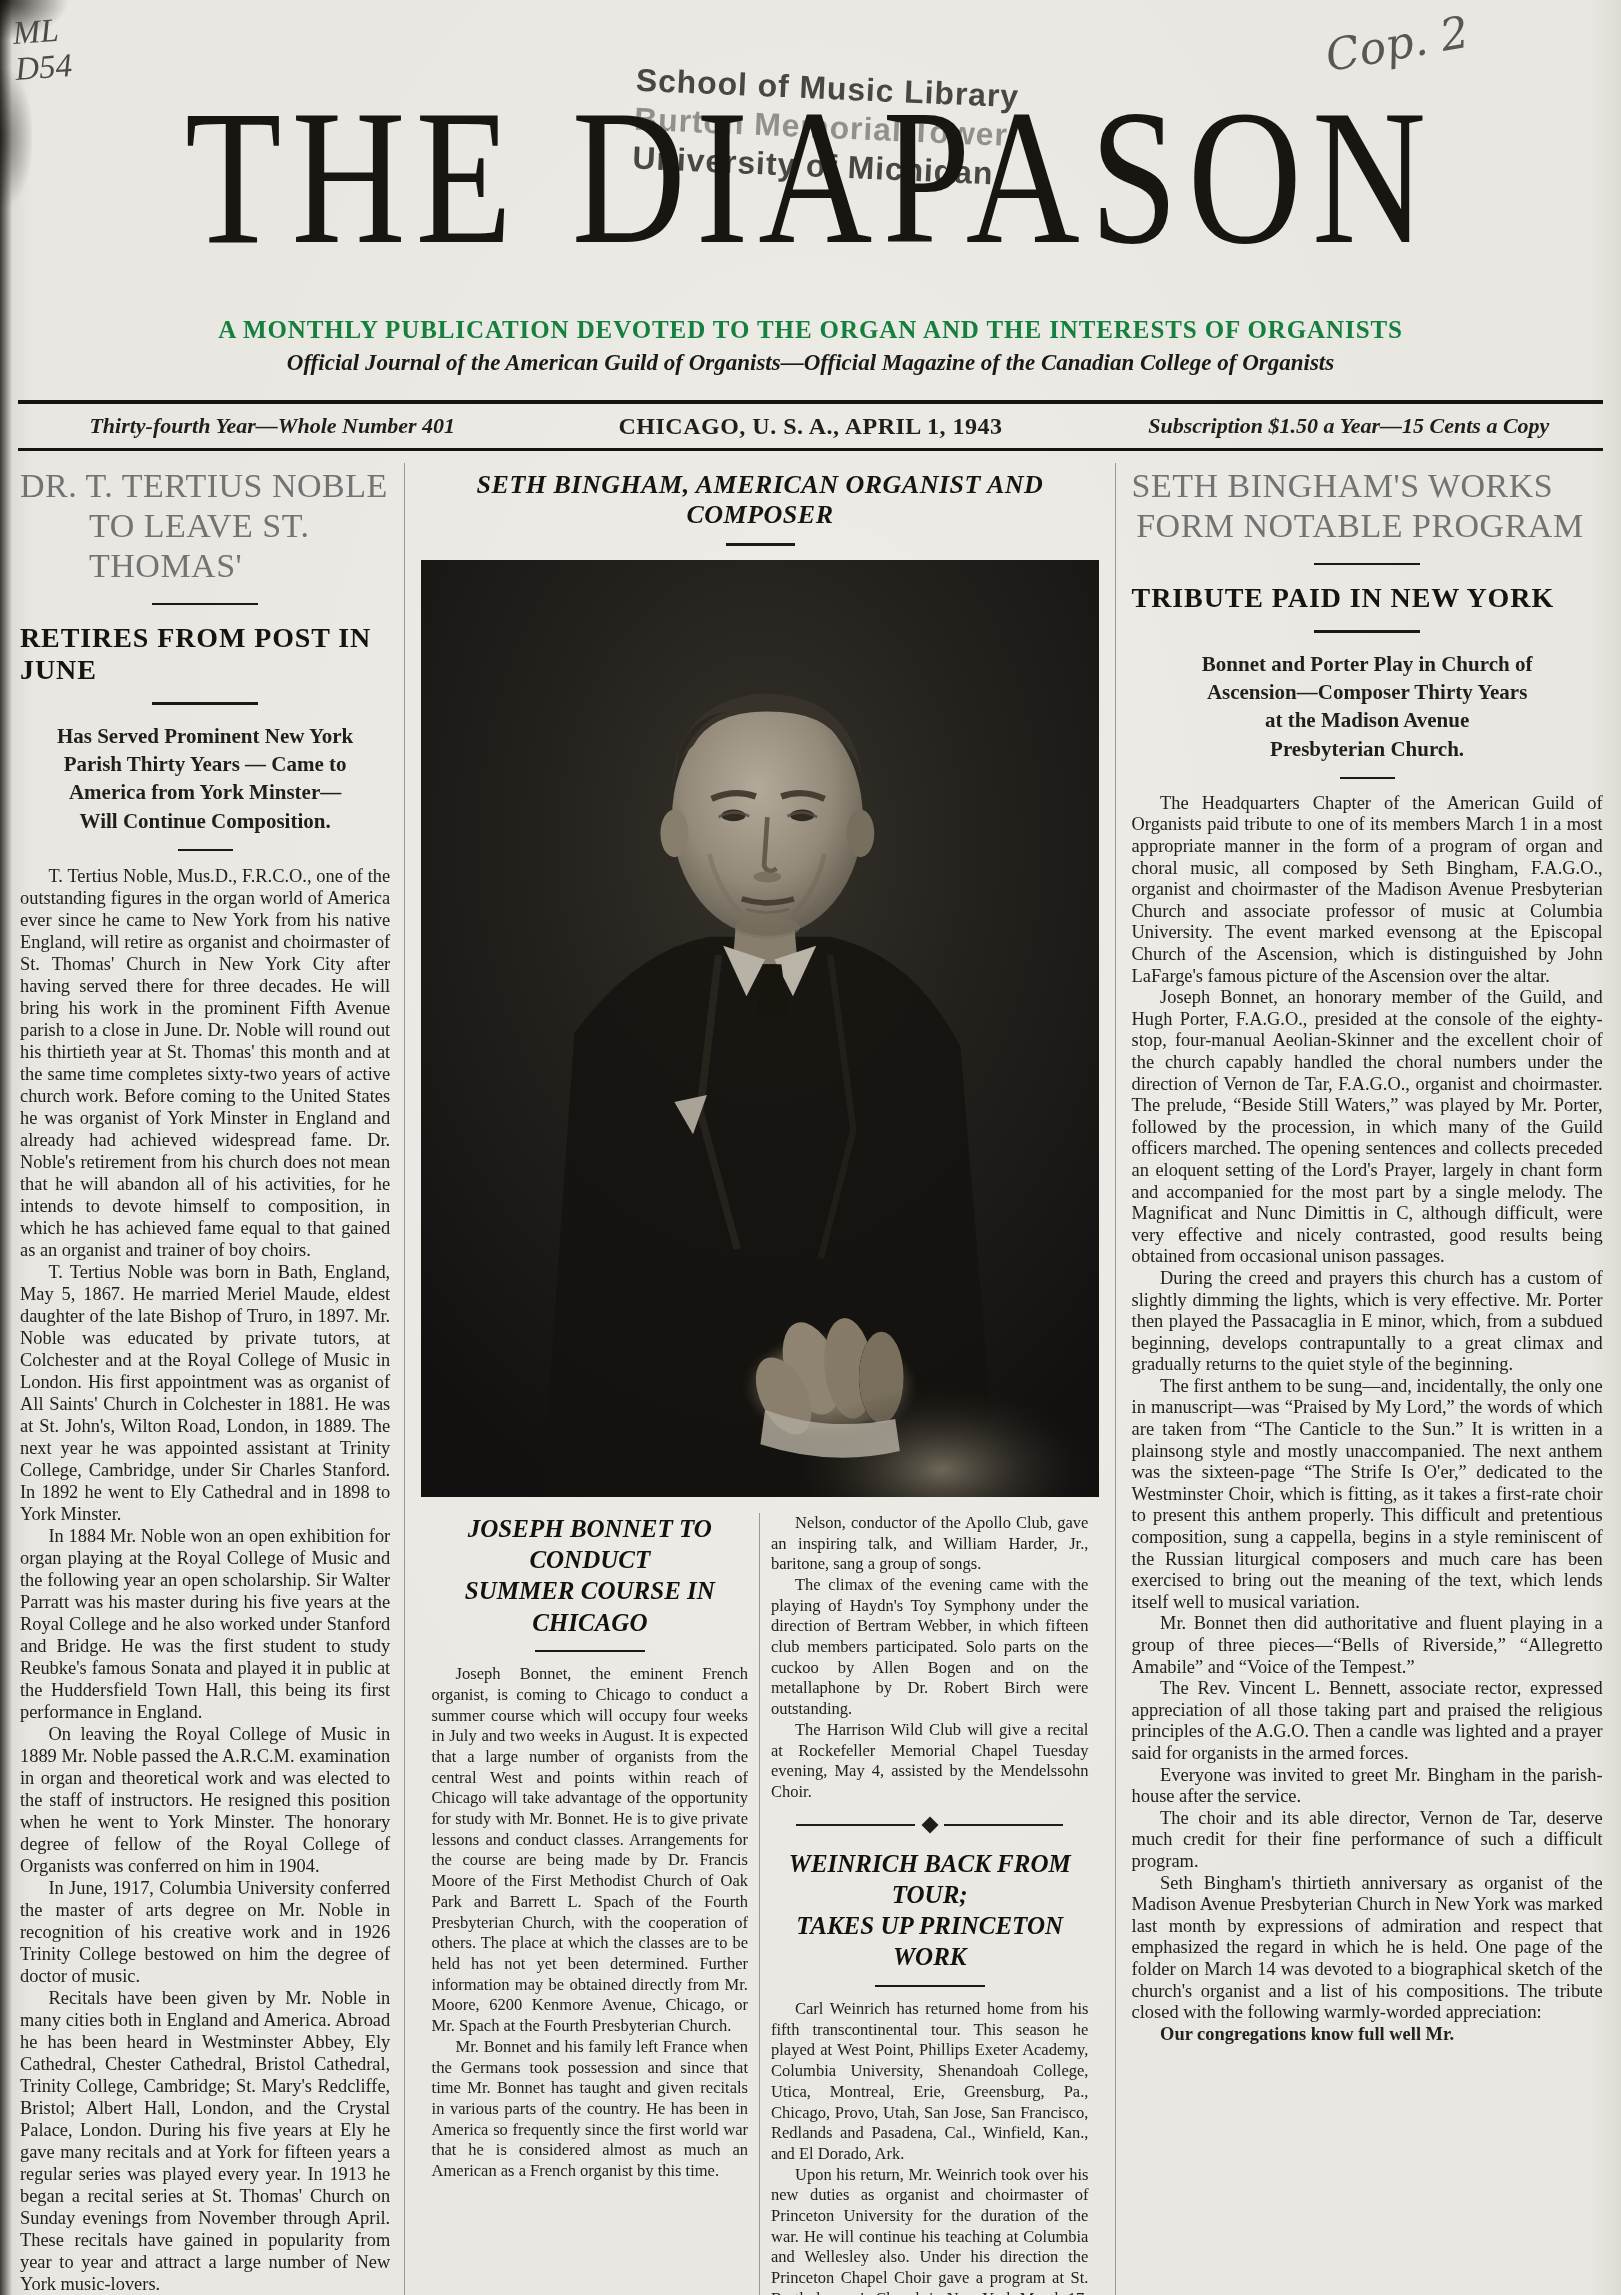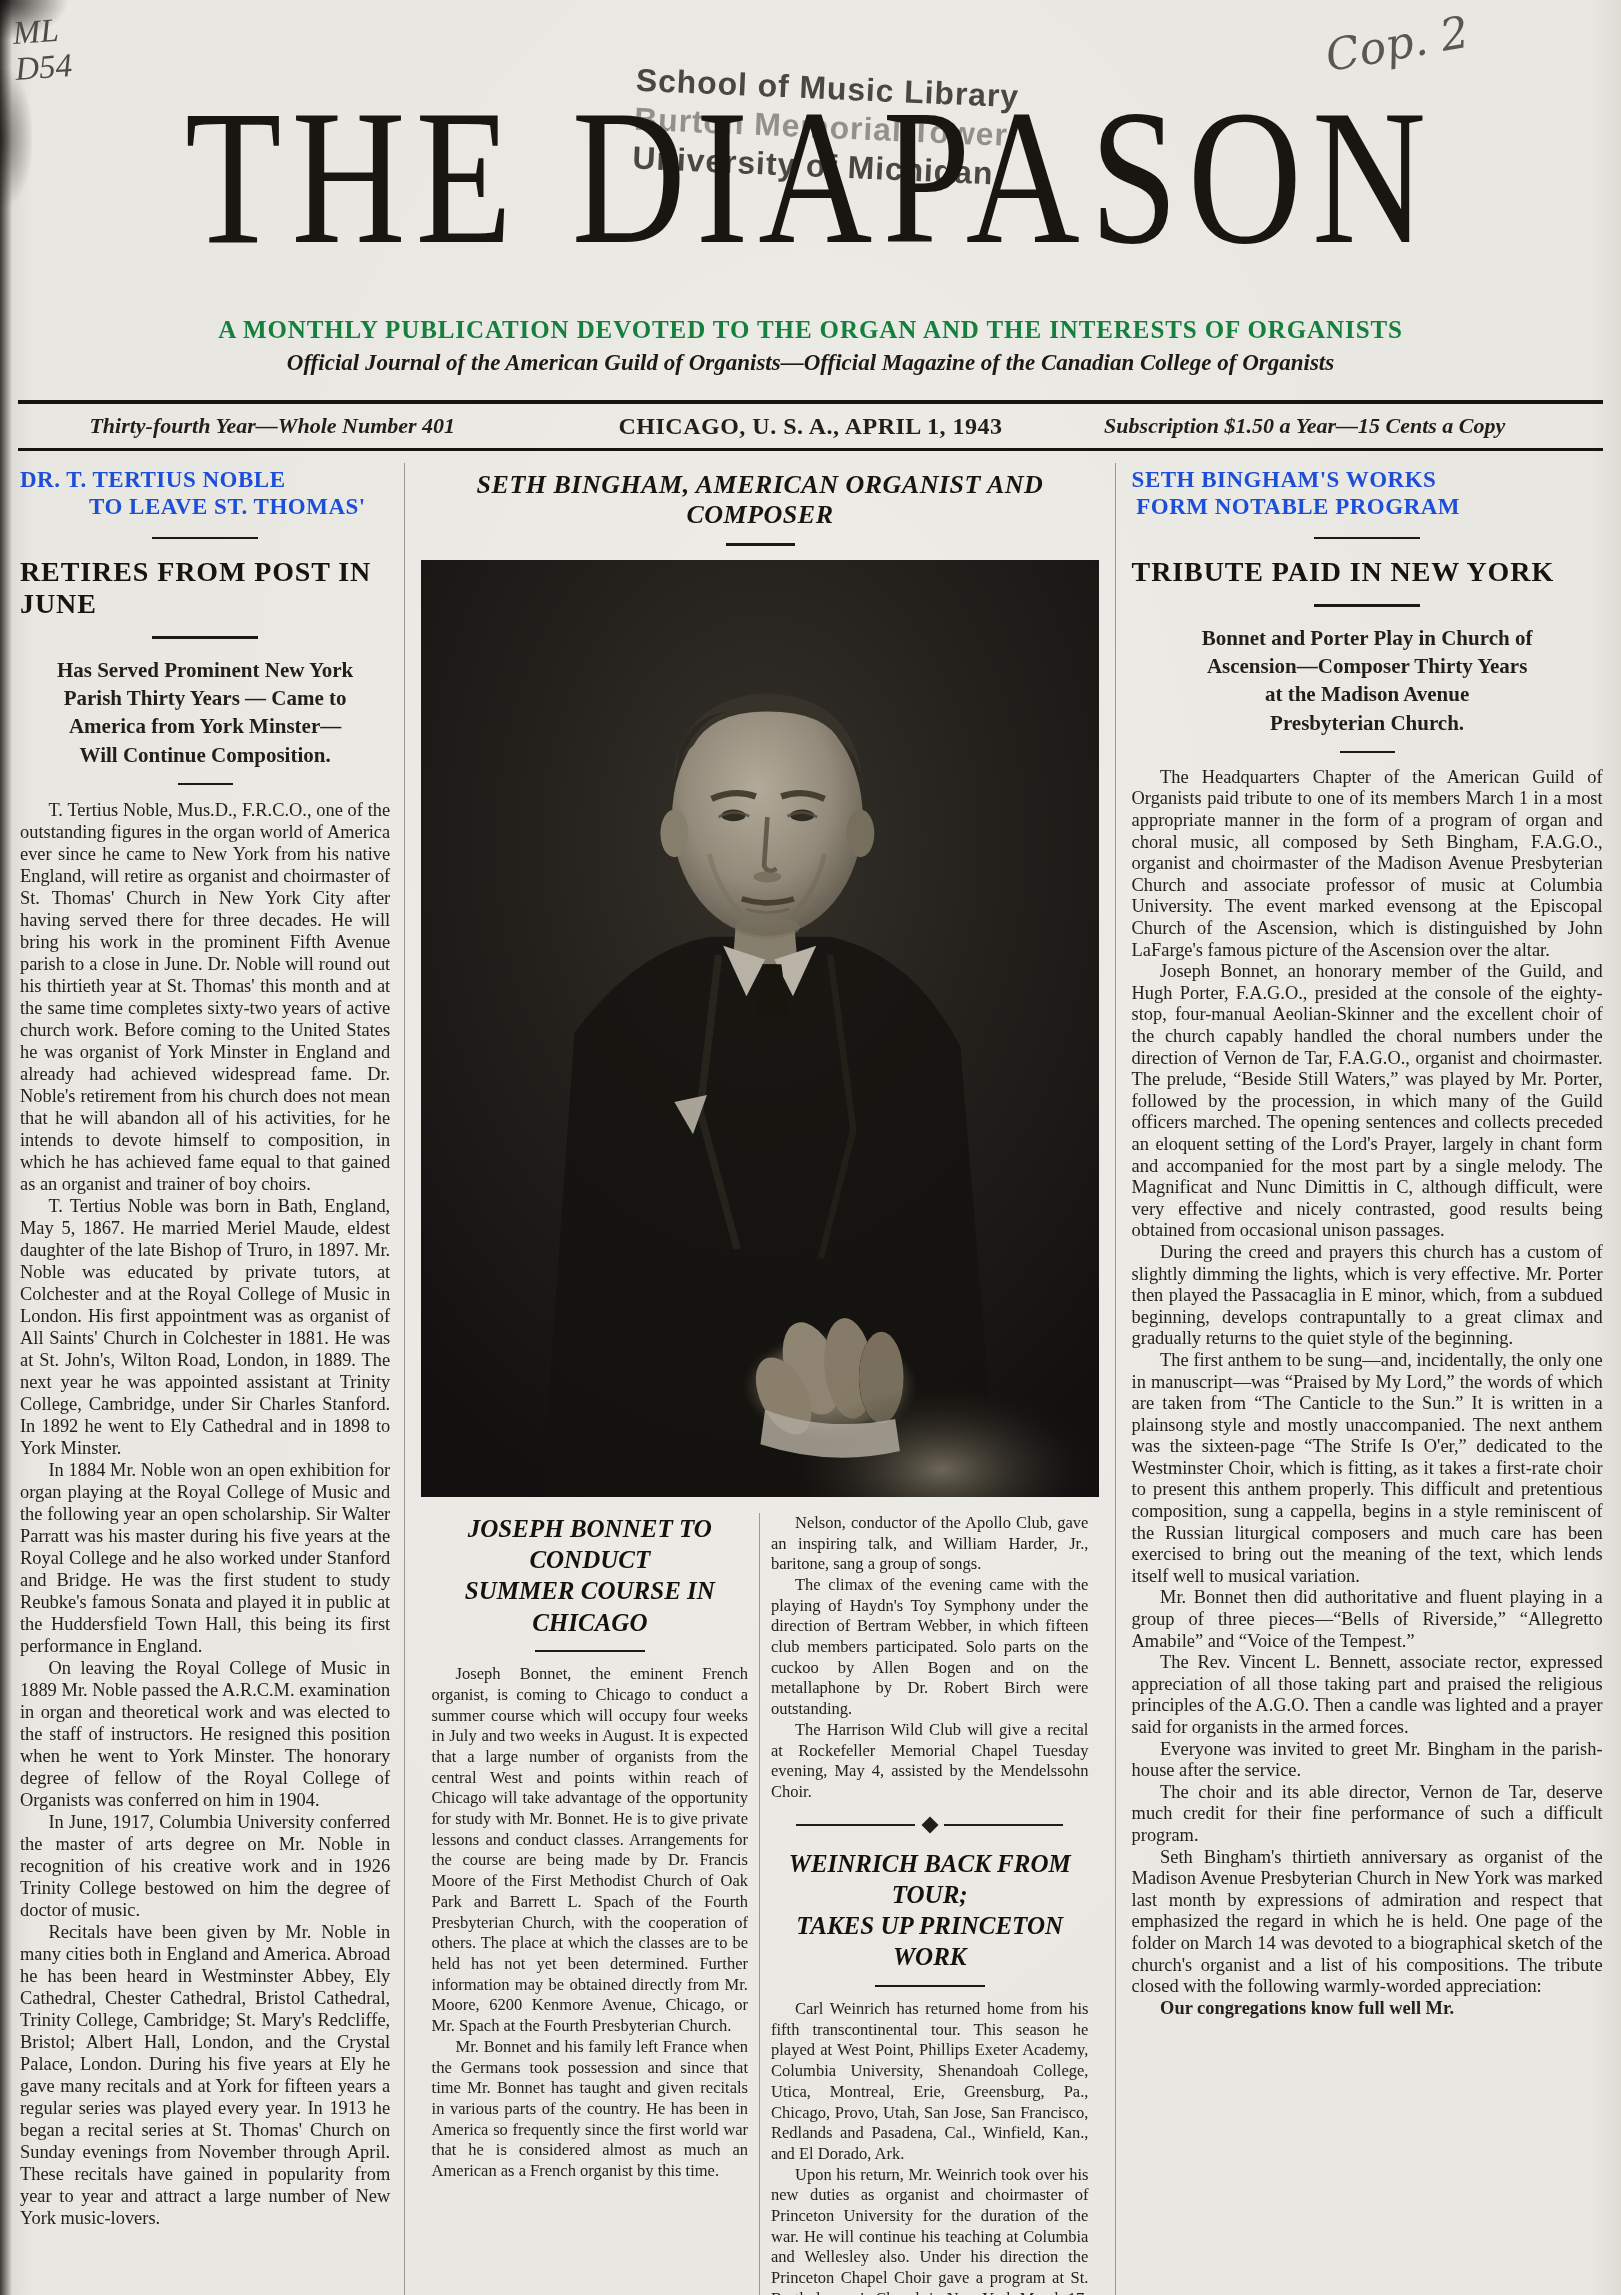--- a/index.html
+++ b/index.html
@@ -34,29 +34,29 @@
   .masthead { text-align:center; padding-top:86px; }
   .masthead-title { display:inline-block; font-size:158px; letter-spacing:10px;
     transform:scaleY(1.22); transform-origin:center; color:#181611; white-space:nowrap; }
   .masthead-sub1 { margin-top:48px; font-weight:bold; font-size:25px; letter-spacing:0.9px; color:#15803d; }
   .masthead-sub2 { margin-top:6.4px; font-weight:bold; font-style:italic; font-size:23px; color:#1c1a15; }
 
   .dateline { margin:24px 18.4px 0 18.4px; border-top:4.1px solid #16140f; border-bottom:3.2px solid #16140f;
     display:flex; align-items:center; padding:8.3px 9.2px; }
   .dateline .dl-left  { flex:1; text-align:center;  font-style:italic; font-weight:bold; font-size:22px; }
   .dateline .dl-center{ flex:1.2; text-align:center; font-weight:bold; font-size:24px; letter-spacing:0.5px; }
-  .dateline .dl-right { flex:1; text-align:left; font-style:italic; font-weight:bold; font-size:22px; }
+  .dateline .dl-right { flex:1; text-align:center; font-style:italic; font-weight:bold; font-size:22px; }
 
   .main { display:flex; margin-top:12px; height:1983px; overflow:hidden; }
   .col { overflow:hidden; }
   .col-left  { width:404px; padding:2.8px 13.8px 0 20px; }
   .col-center{ width:712px; padding:0 15.6px; border-left:1.4px solid #9b988d; border-right:1.4px solid #9b988d; }
   .col-right { flex:1; padding:2.8px 18.4px 0 15.6px; }
 
-  .headline { font-weight:bold; font-size:23px; line-height:1.18; color:#1d4ed8; letter-spacing:0.5px; }
+  .headline { font-weight:normal; font-size:34px; line-height:1.18; color:#737373; letter-spacing:0.5px; }
   .headline .hl2 { display:block; padding-left:69px; }
   .headline-right .hl2 { padding-left:4.6px; }
   .short-rule { width:106px; height:2.8px; background:#1b1914; margin:16.5px auto; }
   .subhead { text-align:left; font-weight:bold; font-size:28px; letter-spacing:0.9px; color:#16140f; }
   .deck { text-align:center; font-weight:bold; font-size:21px; line-height:1.35; margin-top:3.7px; }
   .deck-rule { width:55px; height:2.3px; background:#1b1914; margin:13.8px auto; }
 
   .body-text p { font-size:18.4px; line-height:22px; text-align:justify; text-indent:28.5px; color:#23211b; }
   .col-right .body-text p { font-size:18.4px; line-height:21.6px; }
   .quote-lead { font-weight:bold; }

